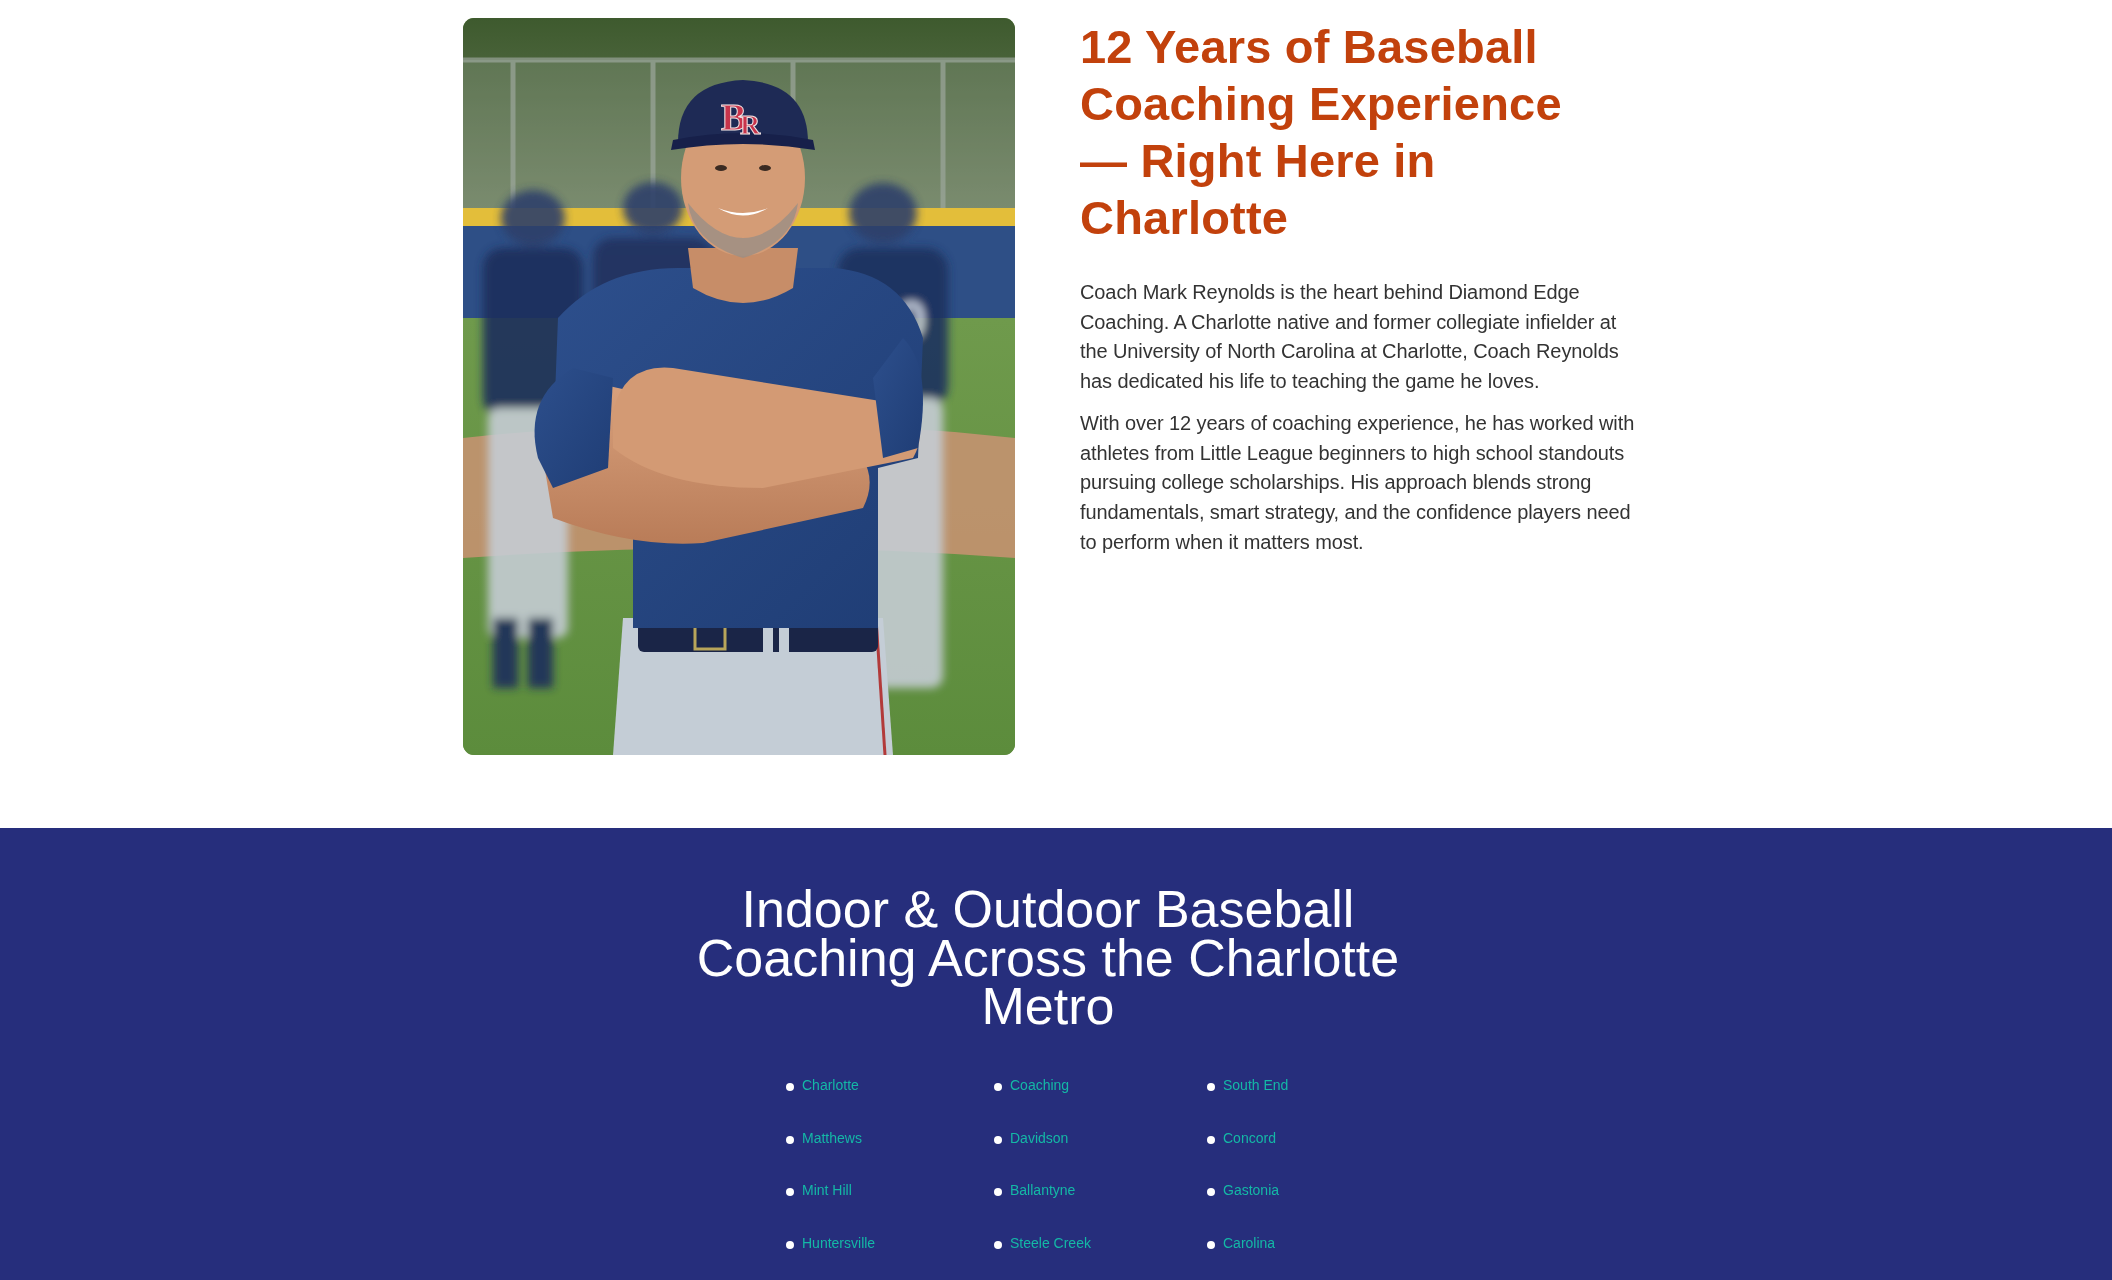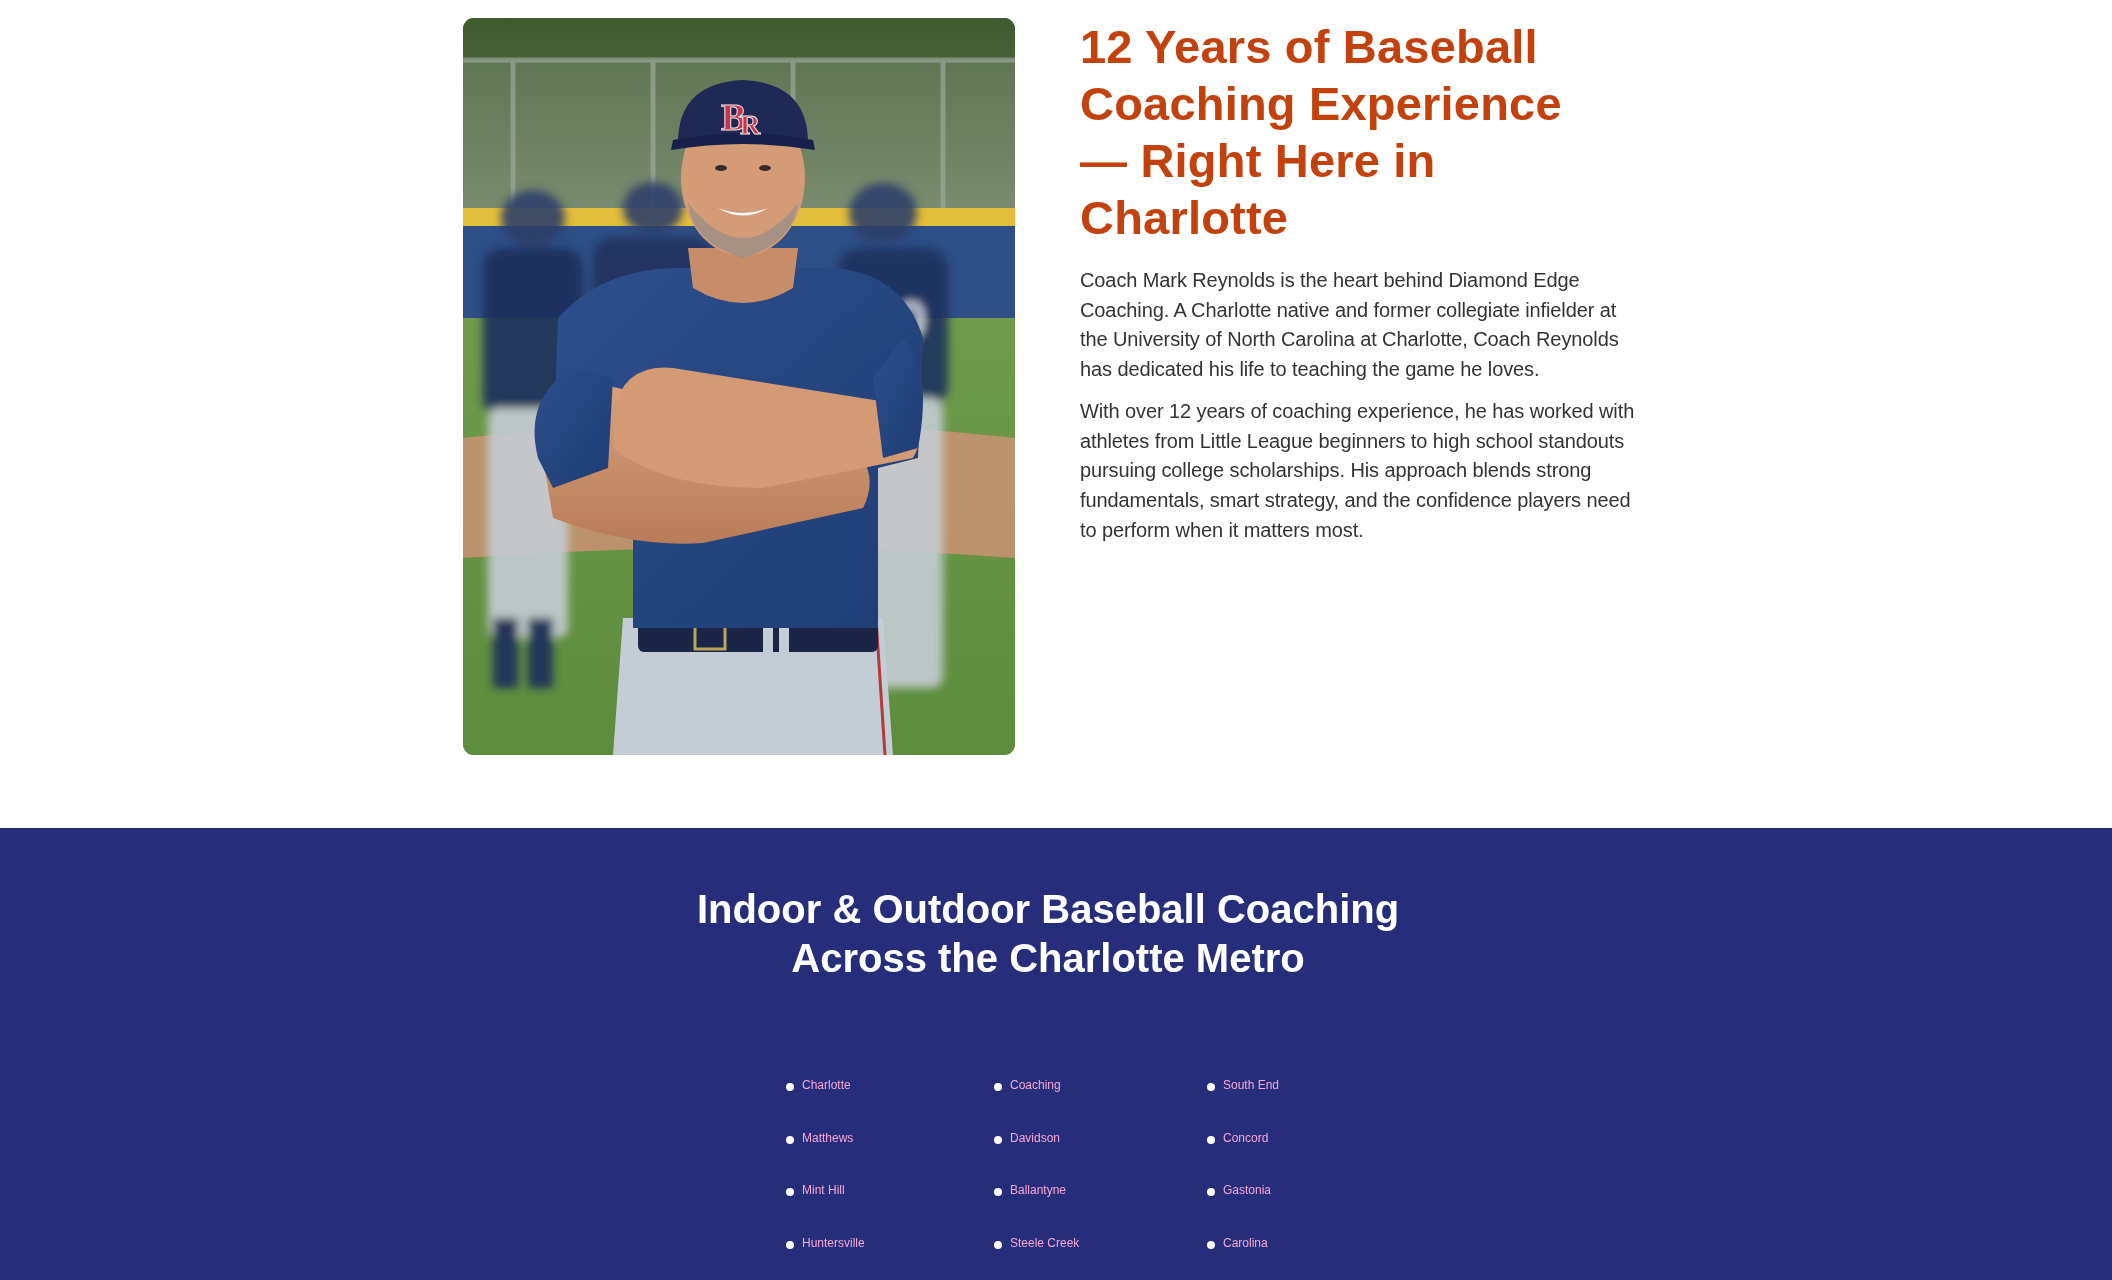--- a/index.html
+++ b/index.html
@@ -11,37 +11,37 @@
     position: absolute; left: 463px; top: 18px; width: 552px; height: 737px;
     border-radius: 11px; overflow: hidden; background: #6d8f4a;
   }
   .photo svg { display: block; width: 100%; height: 100%; }
 
   .about-text { position: absolute; left: 1080px; top: 18px; width: 560px; color: #333333; }
   .about-title {
     font-family: "Liberation Sans", sans-serif; font-weight: 700; font-size: 47px;
     line-height: 57px; color: #c2410c; letter-spacing: 0.2px; width: 540px;
   }
-  .about-body { margin-top: 20px; }
+  .about-body { margin-top: 32px; }
   .about-body p {
     font-size: 20px; line-height: 29.7px; color: #333333; margin-bottom: 12px;
     font-family: "Liberation Sans", sans-serif; letter-spacing: -0.1px;
   }
 
   .areas { position: absolute; left: 0; top: 828px; width: 2112px; height: 452px; background: #262e7c; }
   .areas-title {
     position: absolute; left: 656px; top: 57px; width: 784px; text-align: center;
-    color: #ffffff; font-weight: 700; font-size: 40px; line-height: 48.5px;
+    color: #ffffff; font-weight: 400; font-size: 52px; line-height: 48.5px;
     font-family: "Liberation Sans", sans-serif;
   }
   .area-grid {
     position: absolute; left: 786px; top: 245px; width: 520px;
     display: grid; grid-template-columns: 208px 213px 120px; grid-auto-rows: 52.7px;
   }
-  .area-item { display: flex; align-items: center; color: #f9a8d4; font-size: 12px; height: 24px; font-family: "Liberation Sans", sans-serif; }
+  .area-item { display: flex; align-items: center; color: #14b8a6; font-size: 14px; height: 24px; font-family: "Liberation Sans", sans-serif; }
   .bullet { width: 8px; height: 8px; border-radius: 50%; background: #ffffff; margin-right: 8px; margin-top: 4px; flex: 0 0 auto; }
 </style>
 </head>
 <body>
 
 <section class="about">
   <div class="photo">
     <svg viewBox="0 0 552 737" preserveAspectRatio="none" xmlns="http://www.w3.org/2000/svg">
       <defs>
         <linearGradient id="trees" x1="0" y1="0" x2="0" y2="1">

